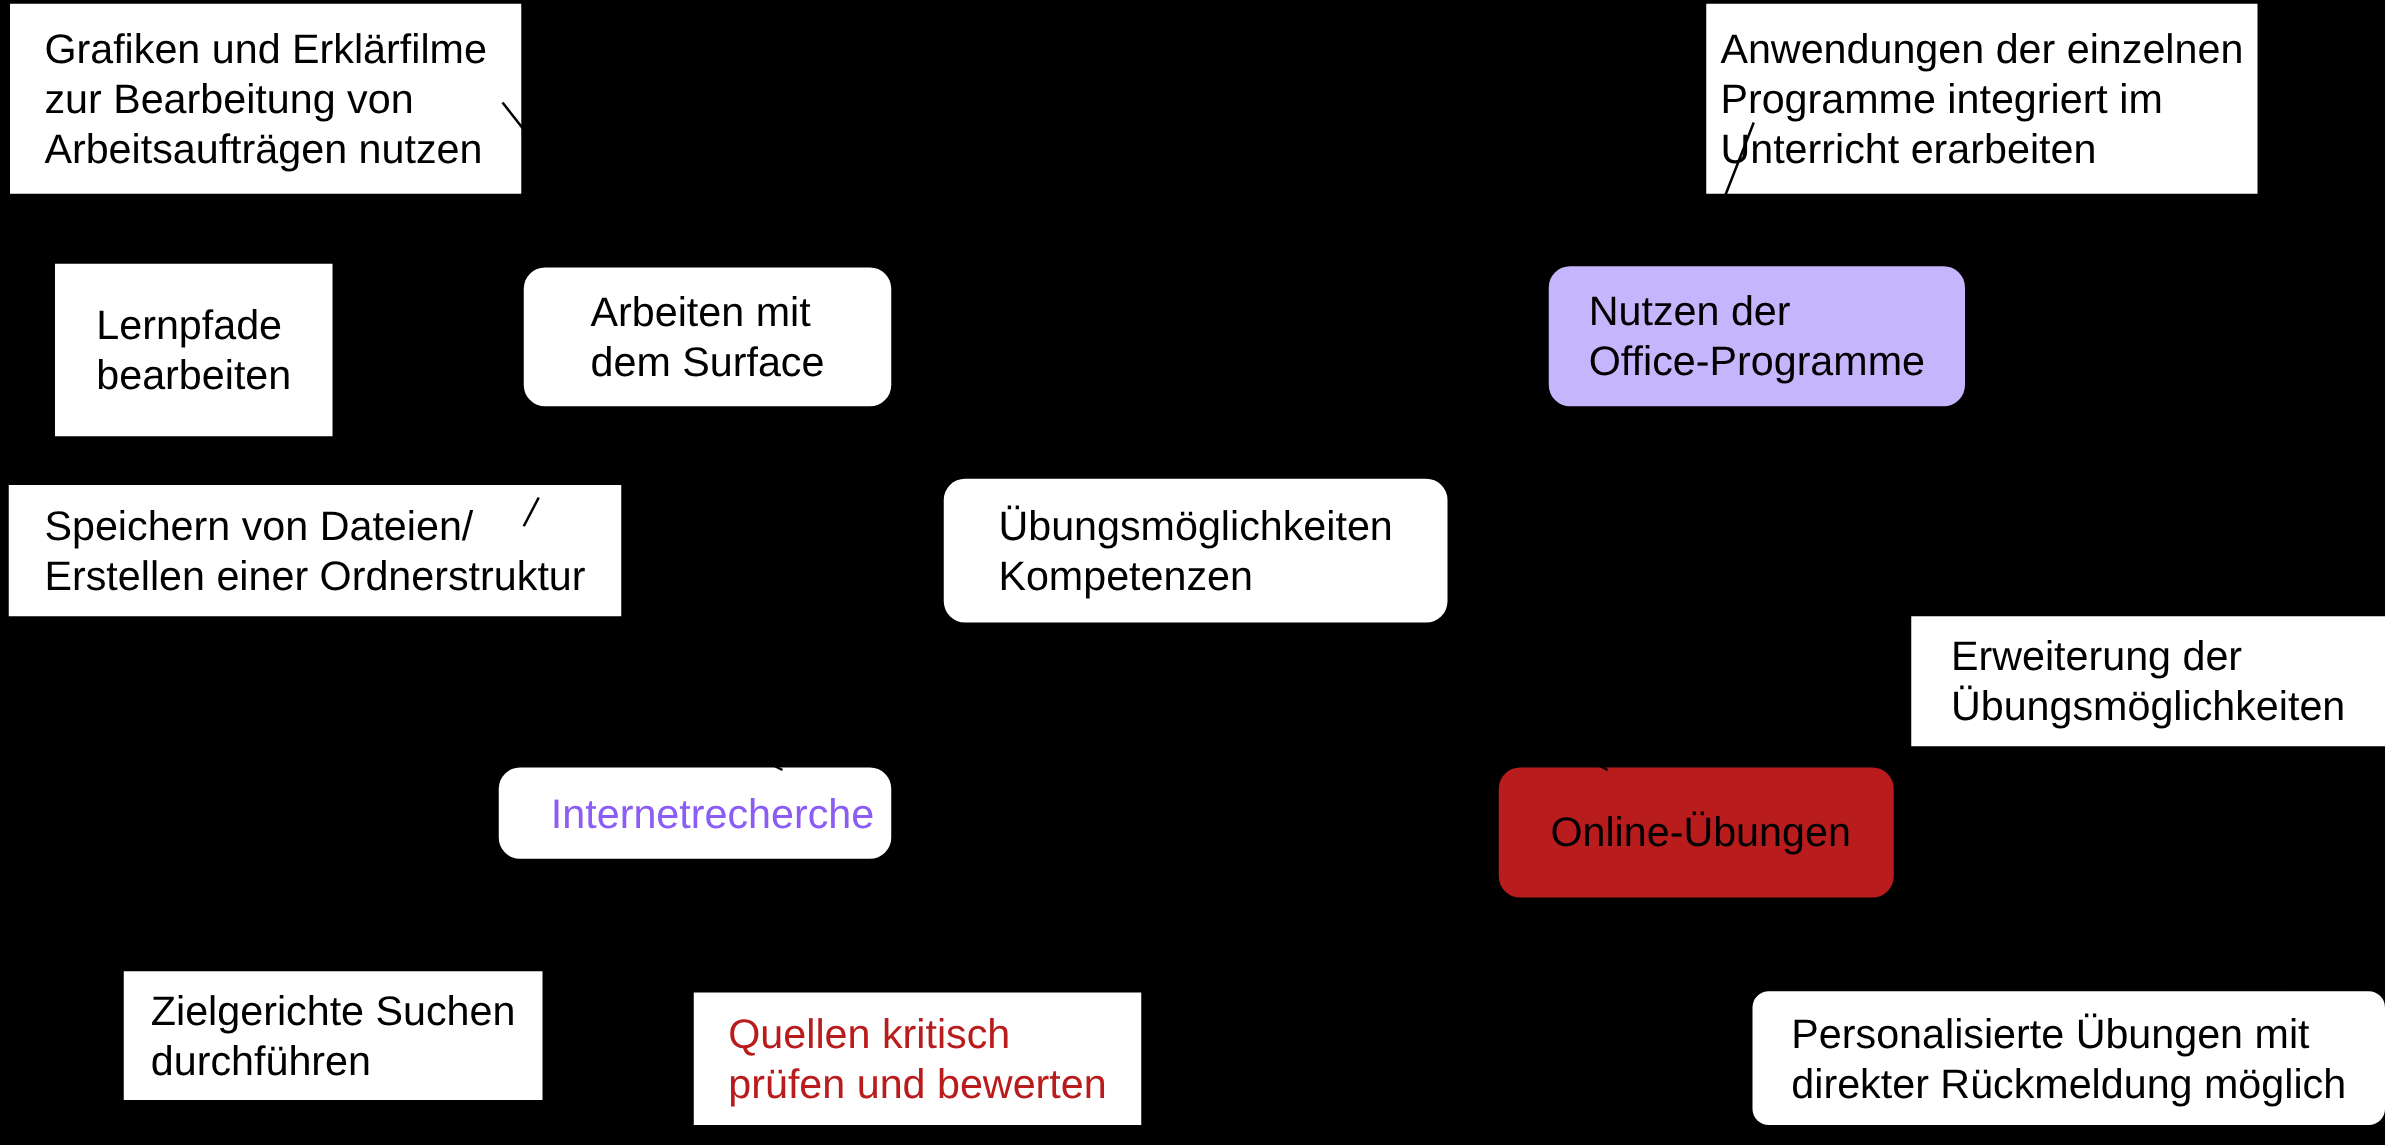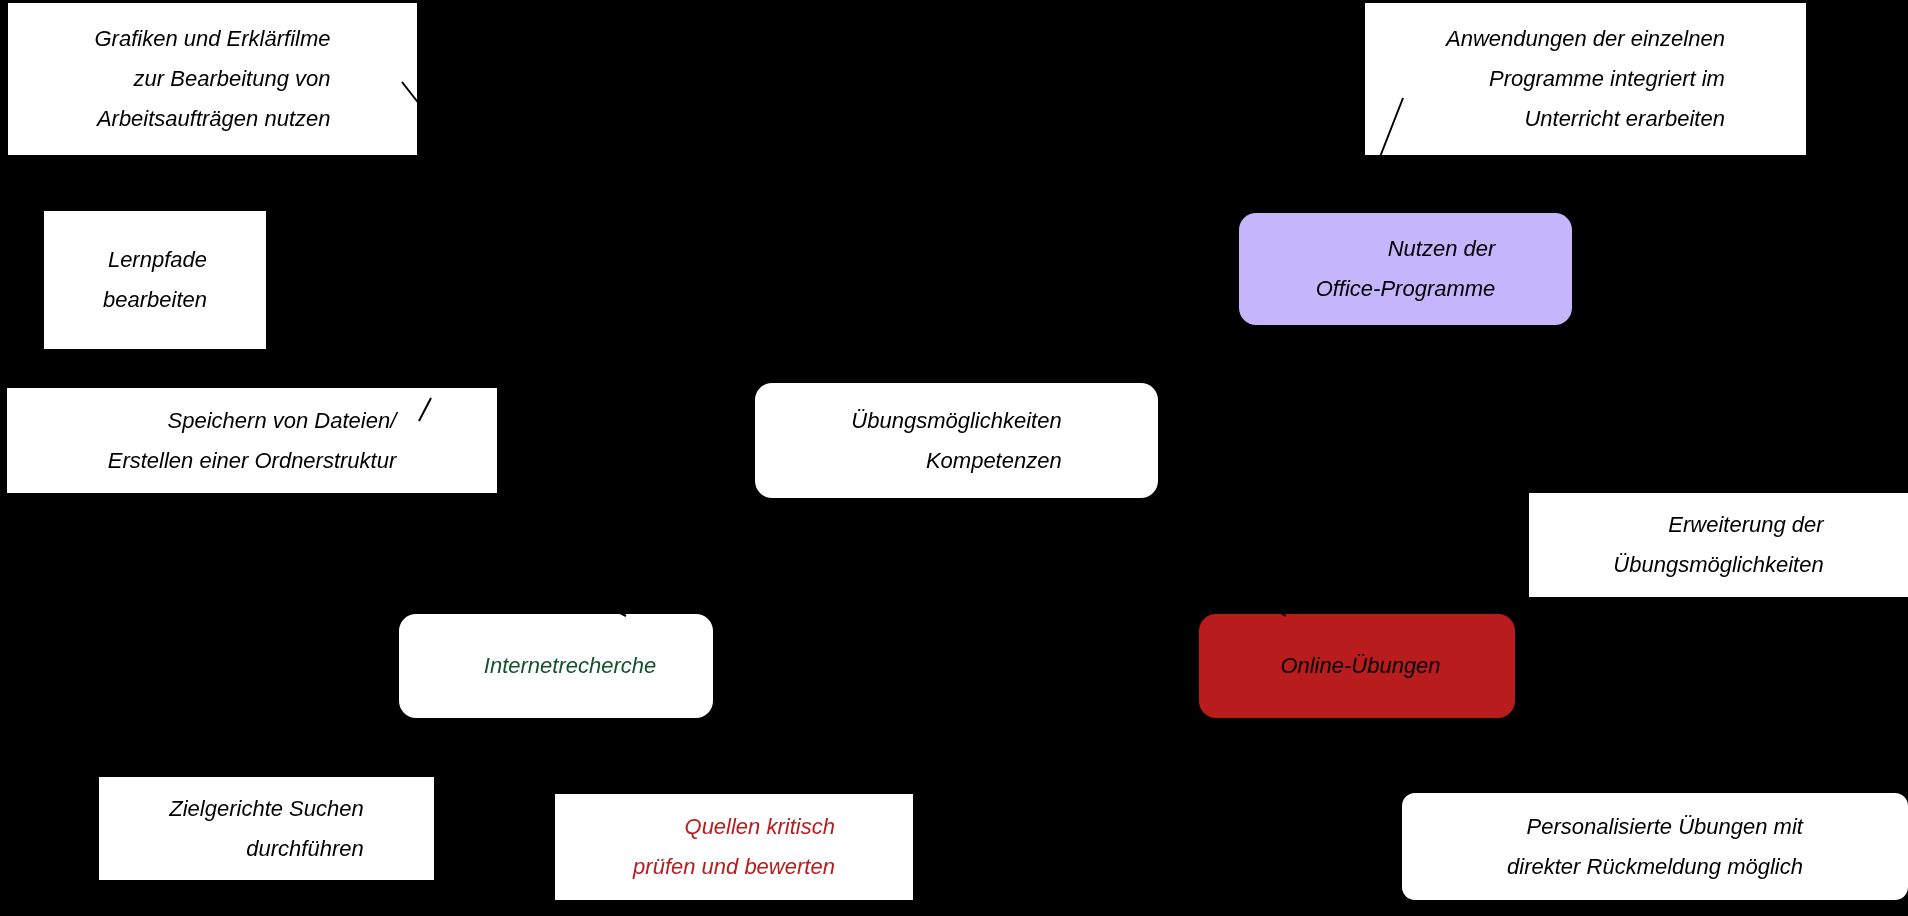--- a/index.html
+++ b/index.html
@@ -15,28 +15,27 @@
     overflow: hidden;
     font-family: "Liberation Sans", sans-serif;
   }
   .node {
     position: absolute;
     background: #ffffff;
     color: #000000;
     display: flex;
     align-items: center;
     justify-content: center;
-    text-align: right;
+    text-align: left;
     white-space: pre-line;
-    font-size: 22px;
+    font-size: 33px;
     line-height: 40px;
     z-index: 1;
     box-sizing: border-box;
     padding: 4px 8px;
-    font-style: italic;
   }
   .node.rounded {
     border-radius: 17px;
   }
   .node.rect {
     border-radius: 0;
   }
   .connector-layer {
     position: absolute;
     left: 0;
@@ -59,29 +58,31 @@
       <line x1="1277" y1="611" x2="1286" y2="616" stroke="#000000" stroke-width="2"></line>
     </svg>
 <div class="node rect" style="left: 8px; top: 3px; width: 409px; height: 152px; background: rgb(255, 255, 255); color: rgb(0, 0, 0);">Grafiken und Erklärfilme
 zur Bearbeitung von
 Arbeitsaufträgen nutzen</div>
     <div class="node rect" style="left: 1365px; top: 3px; width: 441px; height: 152px; background: rgb(255, 255, 255); color: rgb(0, 0, 0);">Anwendungen der einzelnen
 Programme integriert im
 Unterricht erarbeiten</div>
     <div class="node rect" style="left: 44px; top: 211px; width: 222px; height: 138px; background: rgb(255, 255, 255); color: rgb(0, 0, 0);">Lernpfade
 bearbeiten</div>
+    <div class="node rounded" style="left: 419px; top: 214px; width: 294px; height: 111px; background: rgb(255, 255, 255); color: rgb(0, 0, 0);">Arbeiten mit
+dem Surface</div>
     <div class="node rounded" style="left: 1199px; top: 213px; width: 333px; height: 112px; background: #c4b5fd; color: rgb(0, 0, 0); margin-left: 40px;">Nutzen der
 Office-Programme</div>
     <div class="node rect" style="left: 7px; top: 388px; width: 490px; height: 105px; background: rgb(255, 255, 255); color: rgb(0, 0, 0);">Speichern von Dateien/
 Erstellen einer Ordnerstruktur</div>
     <div class="node rounded" style="left: 755px; top: 383px; width: 403px; height: 115px; background: rgb(255, 255, 255); color: rgb(0, 0, 0);">Übungsmöglichkeiten
 Kompetenzen</div>
     <div class="node rect" style="left: 1529px; top: 493px; width: 379px; height: 104px; background: rgb(255, 255, 255); color: rgb(0, 0, 0);">Erweiterung der
 Übungsmöglichkeiten</div>
-    <div class="node rounded" style="left: 399px; top: 614px; width: 314px; height: 104px; background: rgb(255, 255, 255); color: #14532d; padding-left: 36px;">Internetrecherche</div>
+    <div class="node rounded" style="left: 399px; top: 614px; width: 314px; height: 73px; background: rgb(255, 255, 255); color: #8b5cf6; padding-left: 36px;">Internetrecherche</div>
     <div class="node rounded" style="left: 1199px; top: 614px; width: 316px; height: 104px; background: #b91c1c; color: rgb(0, 0, 0); padding-left: 15px;">Online-Übungen</div>
     <div class="node rect" style="left: 99px; top: 777px; width: 335px; height: 103px; background: rgb(255, 255, 255); color: rgb(0, 0, 0);">Zielgerichte Suchen
 durchführen</div>
     <div class="node rect" style="left: 555px; top: 794px; width: 358px; height: 106px; background: rgb(255, 255, 255); color: #b91c1c;">Quellen kritisch
 prüfen und bewerten</div>
     <div class="node rect" style="left: 1402px; top: 793px; width: 506px; height: 107px; background: rgb(255, 255, 255); color: rgb(0, 0, 0); border-radius: 13px;">Personalisierte Übungen mit
 direkter Rückmeldung möglich</div>
   </div>
 
 </body></html>

